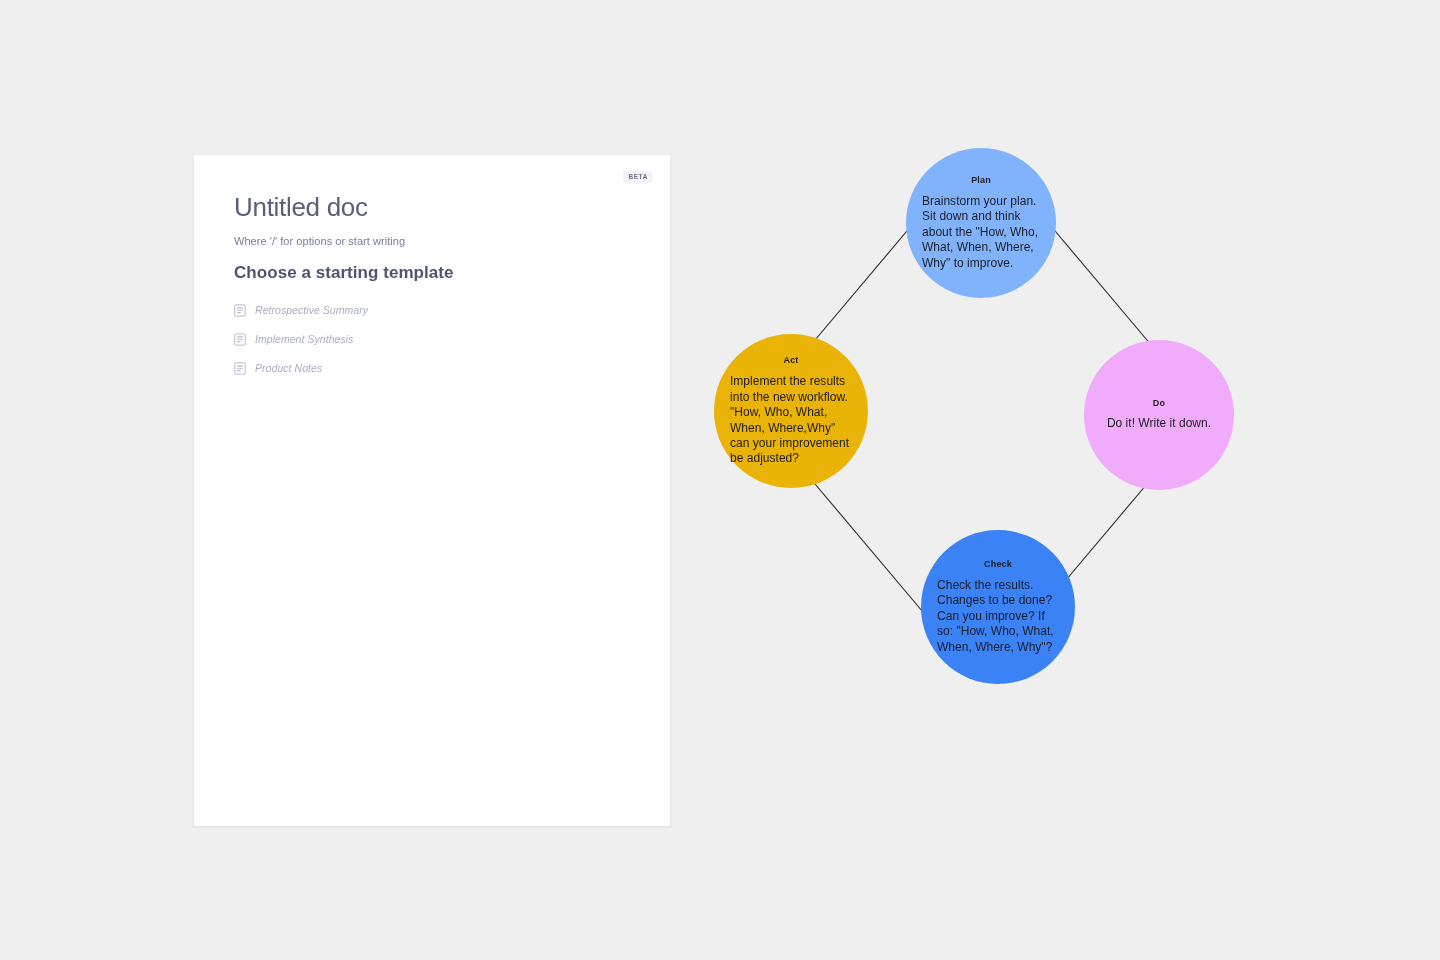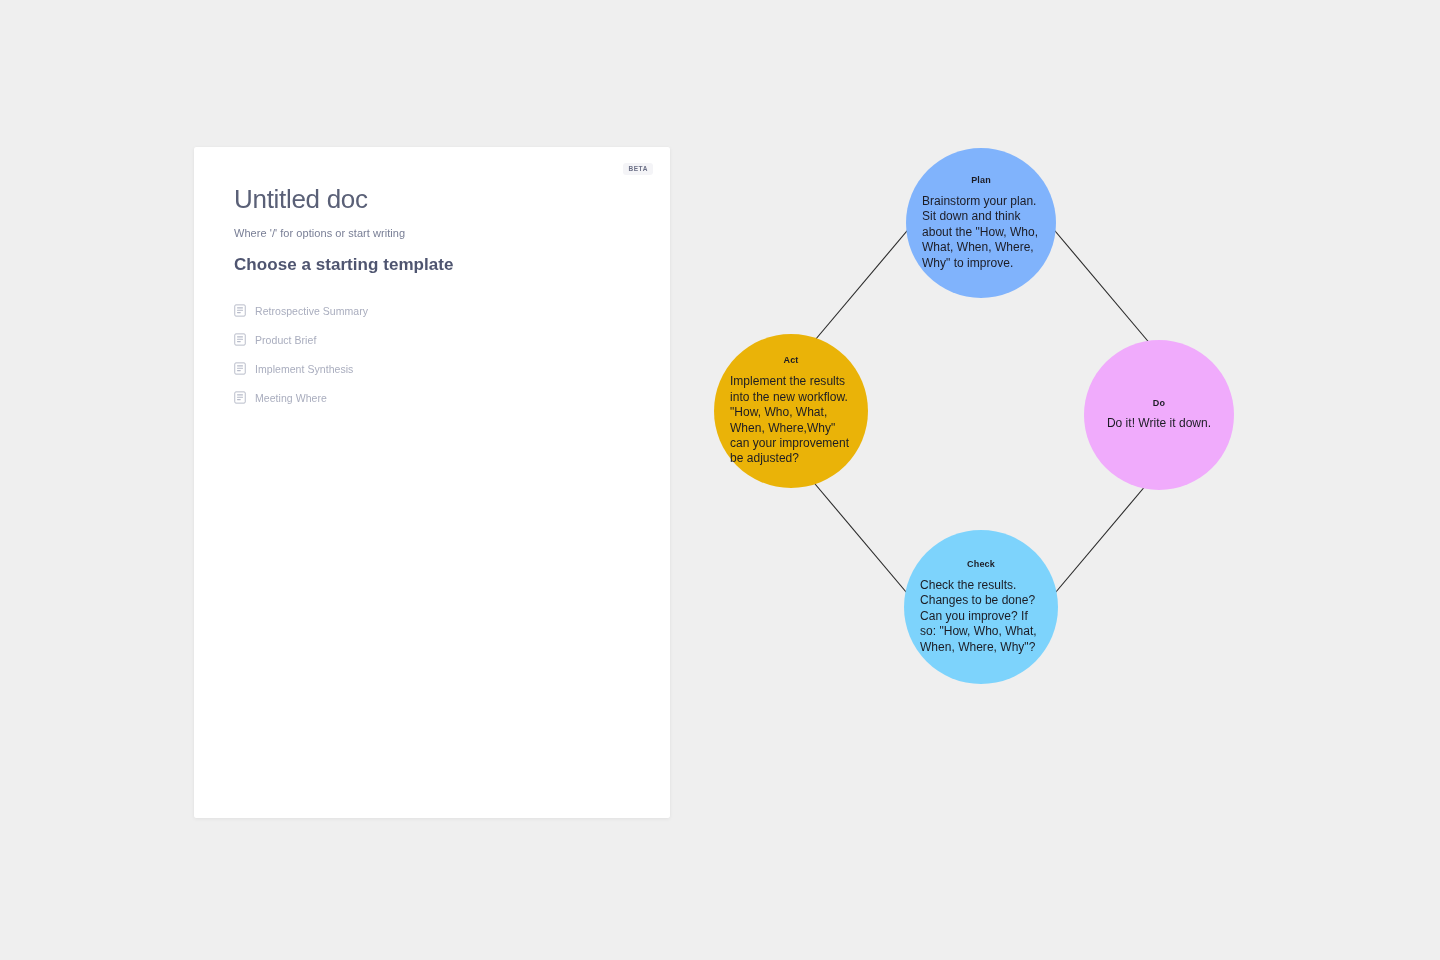--- a/index.html
+++ b/index.html
@@ -13,21 +13,21 @@
   body {
     background: #efefef;
     font-family: "Liberation Sans", sans-serif;
     position: relative;
   }
 
   
   .doc-card {
     position: absolute;
     left: 194px;
-    top: 147px;
+    top: 155px;
     width: 476px;
     height: 671px;
     background: #ffffff;
     border-radius: 2px;
     box-shadow: 0 1px 4px rgba(0,0,0,0.06), 0 0 1px rgba(0,0,0,0.04);
     padding-left: 20px;
   }
 
   .beta-badge {
     position: absolute;
@@ -74,23 +74,24 @@
     letter-spacing: 0.05px;
   }
 
   .template-list {
     margin-top: 13px;
     list-style: none;
   }
 
   .template-item {
     display: flex;
-    align-items: flex-end;
+    align-items: center;
     height: 29px;
     cursor: pointer;
+    font-style: italic;
   }
 
   .tmpl-icon {
     width: 12px;
     height: 13px;
     flex: 0 0 auto;
     margin-right: 9px;
     display: block;
   }
 
@@ -138,21 +139,21 @@
 
   .node-text {
     font-size: 12px;
     line-height: 1.28;
     color: #1c1c24;
     letter-spacing: 0.02px;
   }
 
   #node-plan  { left: 206px; top: 18px;  width: 150px; height: 150px; background: #80b3fc; }
   #node-do    { left: 384px; top: 210px; width: 150px; height: 150px; background: #f0abfc; }
-  #node-check { left: 204px; top: 400px; width: 154px; height: 154px; background: #7dd3fc; }
+  #node-check { left: 221px; top: 400px; width: 154px; height: 154px; background: #3b82f6; }
   #node-act   { left: 14px;  top: 204px; width: 154px; height: 154px; background: #eab308; }
 
   #node-do .node-title { margin-bottom: 8px; }
 </style>
 </head>
 <body>
 
 <div class="doc-card">
 
   <div class="beta-badge">BETA</div>
@@ -170,48 +171,39 @@
       <li class="template-item">
         <svg class="tmpl-icon" viewBox="0 0 16 17">
           <rect x="1" y="1" width="14" height="15" rx="1.6" fill="none" stroke="#b7bbc9" stroke-width="1.3"></rect>
           <rect x="4" y="4.2" width="8" height="1.5" rx="0.5" fill="#b7bbc9"></rect>
           <rect x="4" y="7.4" width="8" height="1.5" rx="0.5" fill="#b7bbc9"></rect>
           <rect x="4" y="10.6" width="5" height="1.5" rx="0.5" fill="#b7bbc9"></rect>
         </svg>
         <span class="tmpl-label">Retrospective Summary</span>
       </li>
 
-      <li class="template-item">
-        <svg class="tmpl-icon" viewBox="0 0 16 17">
-          <rect x="1" y="1" width="14" height="15" rx="1.6" fill="none" stroke="#b7bbc9" stroke-width="1.3"></rect>
-          <rect x="4" y="4.2" width="8" height="1.5" rx="0.5" fill="#b7bbc9"></rect>
-          <rect x="4" y="7.4" width="8" height="1.5" rx="0.5" fill="#b7bbc9"></rect>
-          <rect x="4" y="10.6" width="5" height="1.5" rx="0.5" fill="#b7bbc9"></rect>
-        </svg>
-        <span class="tmpl-label">Product Brief</span>
-      </li>
 
       <li class="template-item">
         <svg class="tmpl-icon" viewBox="0 0 16 17">
           <rect x="1" y="1" width="14" height="15" rx="1.6" fill="none" stroke="#b7bbc9" stroke-width="1.3"></rect>
           <rect x="4" y="4.2" width="8" height="1.5" rx="0.5" fill="#b7bbc9"></rect>
           <rect x="4" y="7.4" width="8" height="1.5" rx="0.5" fill="#b7bbc9"></rect>
           <rect x="4" y="10.6" width="5" height="1.5" rx="0.5" fill="#b7bbc9"></rect>
         </svg>
         <span class="tmpl-label">Implement Synthesis</span>
       </li>
 
       <li class="template-item">
         <svg class="tmpl-icon" viewBox="0 0 16 17">
           <rect x="1" y="1" width="14" height="15" rx="1.6" fill="none" stroke="#b7bbc9" stroke-width="1.3"></rect>
           <rect x="4" y="4.2" width="8" height="1.5" rx="0.5" fill="#b7bbc9"></rect>
           <rect x="4" y="7.4" width="8" height="1.5" rx="0.5" fill="#b7bbc9"></rect>
           <rect x="4" y="10.6" width="5" height="1.5" rx="0.5" fill="#b7bbc9"></rect>
         </svg>
-        <span class="tmpl-label">Meeting Where</span>
+        <span class="tmpl-label">Product Notes</span>
       </li>
 
     </ul>
   </div>
 </div>
 
 <div class="board">
 
   <svg class="board-svg" viewBox="0 0 580 560">
     <line x1="228" y1="76" x2="110" y2="216" stroke="#2a2a2a" stroke-width="1.1"></line>

